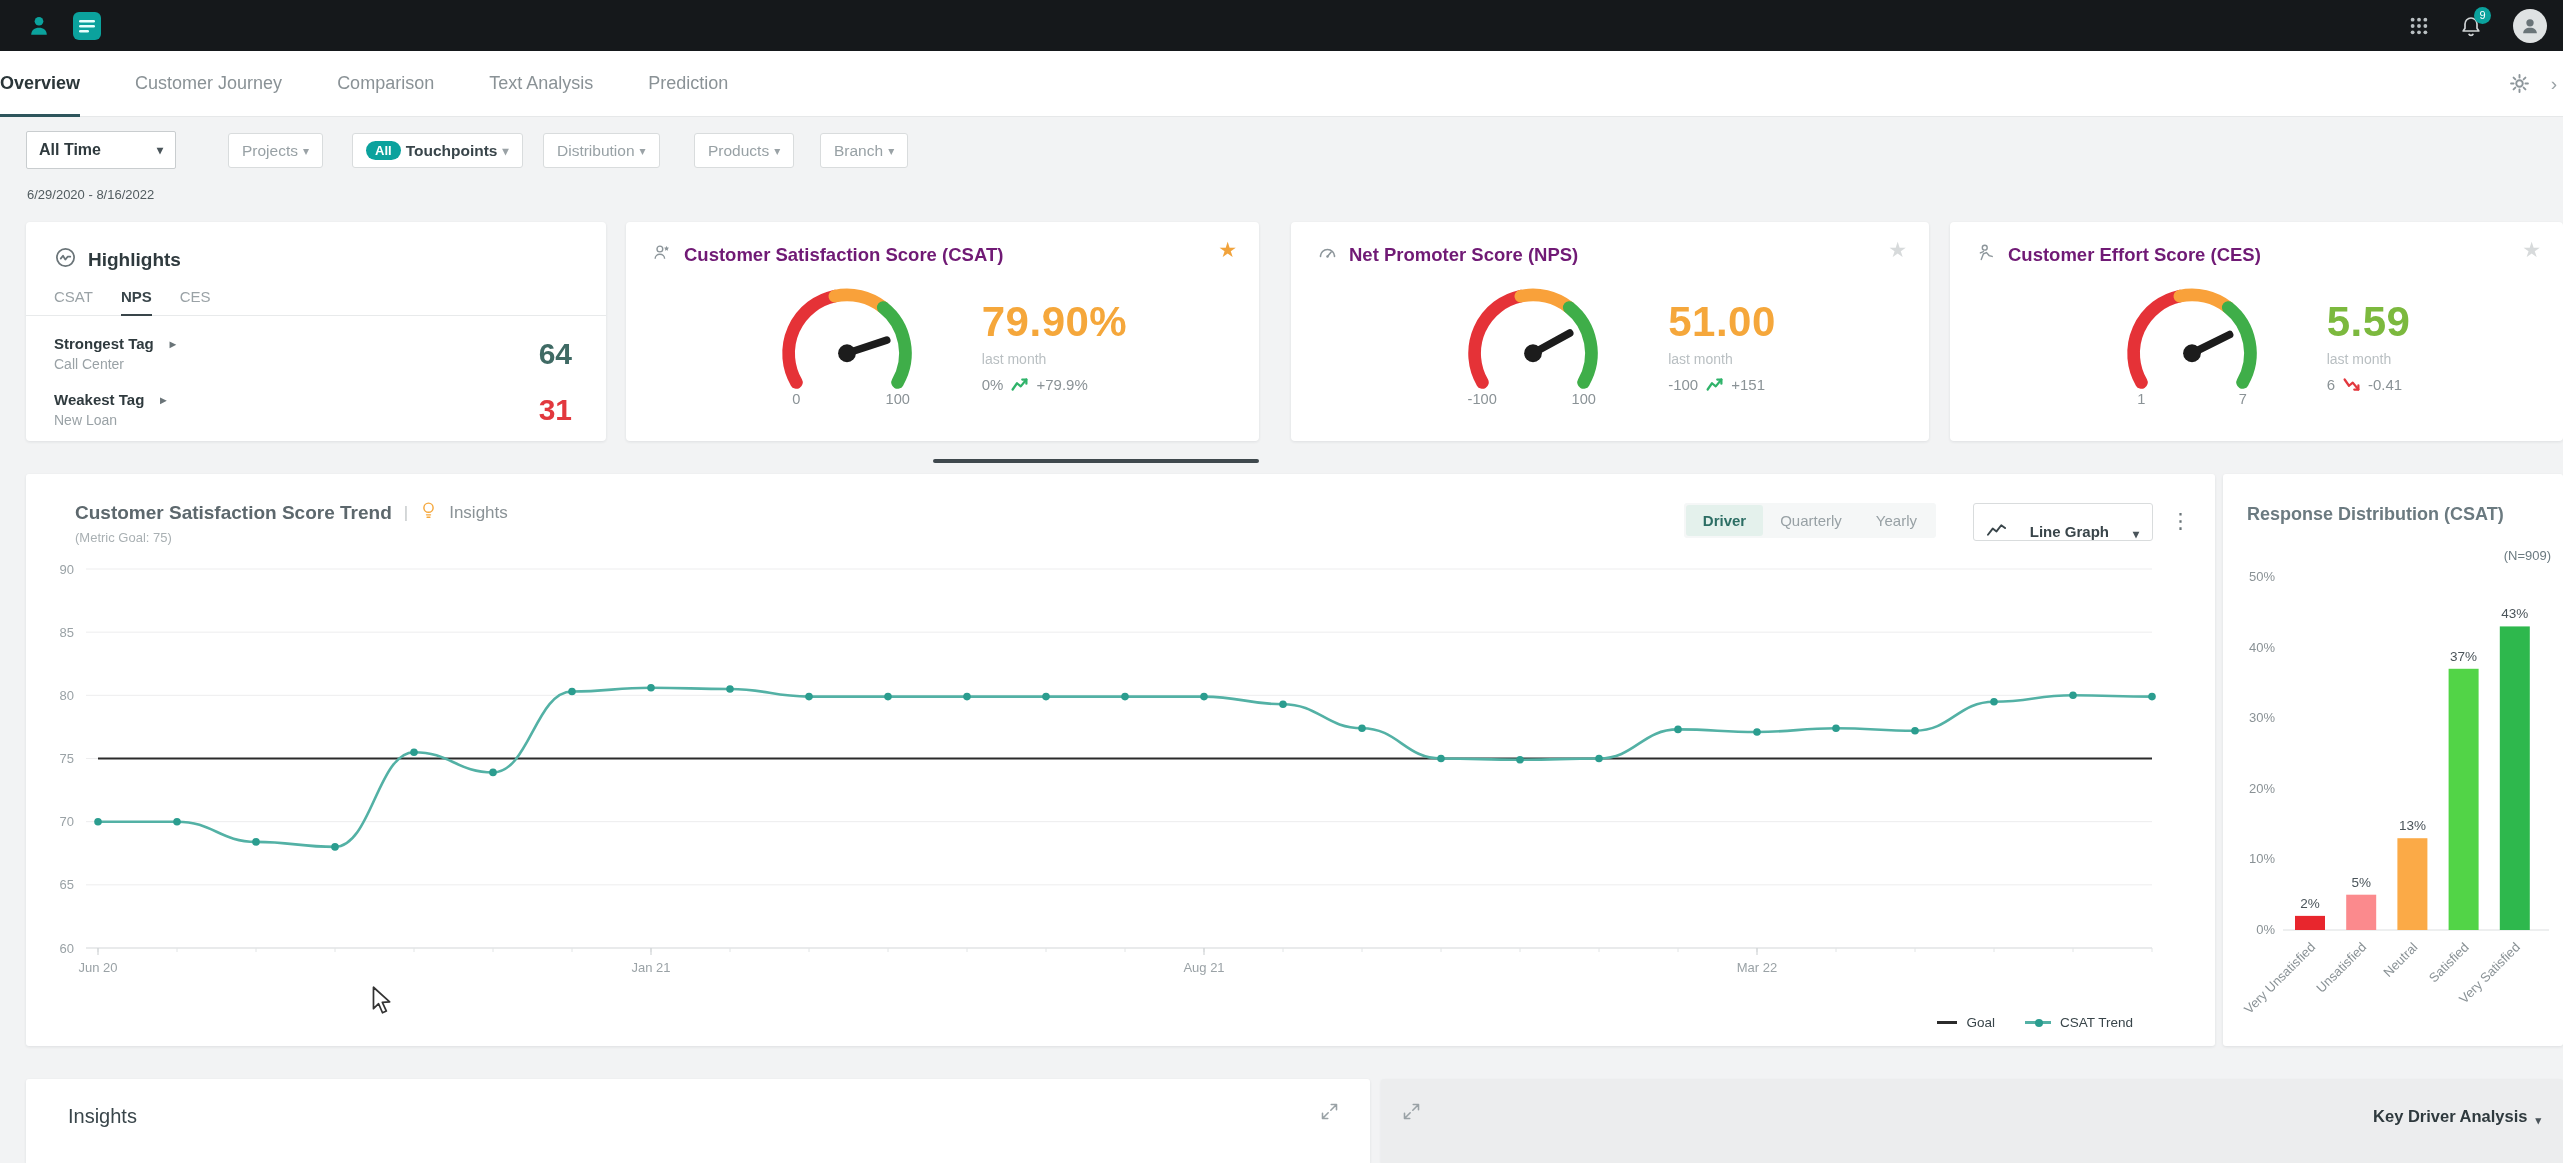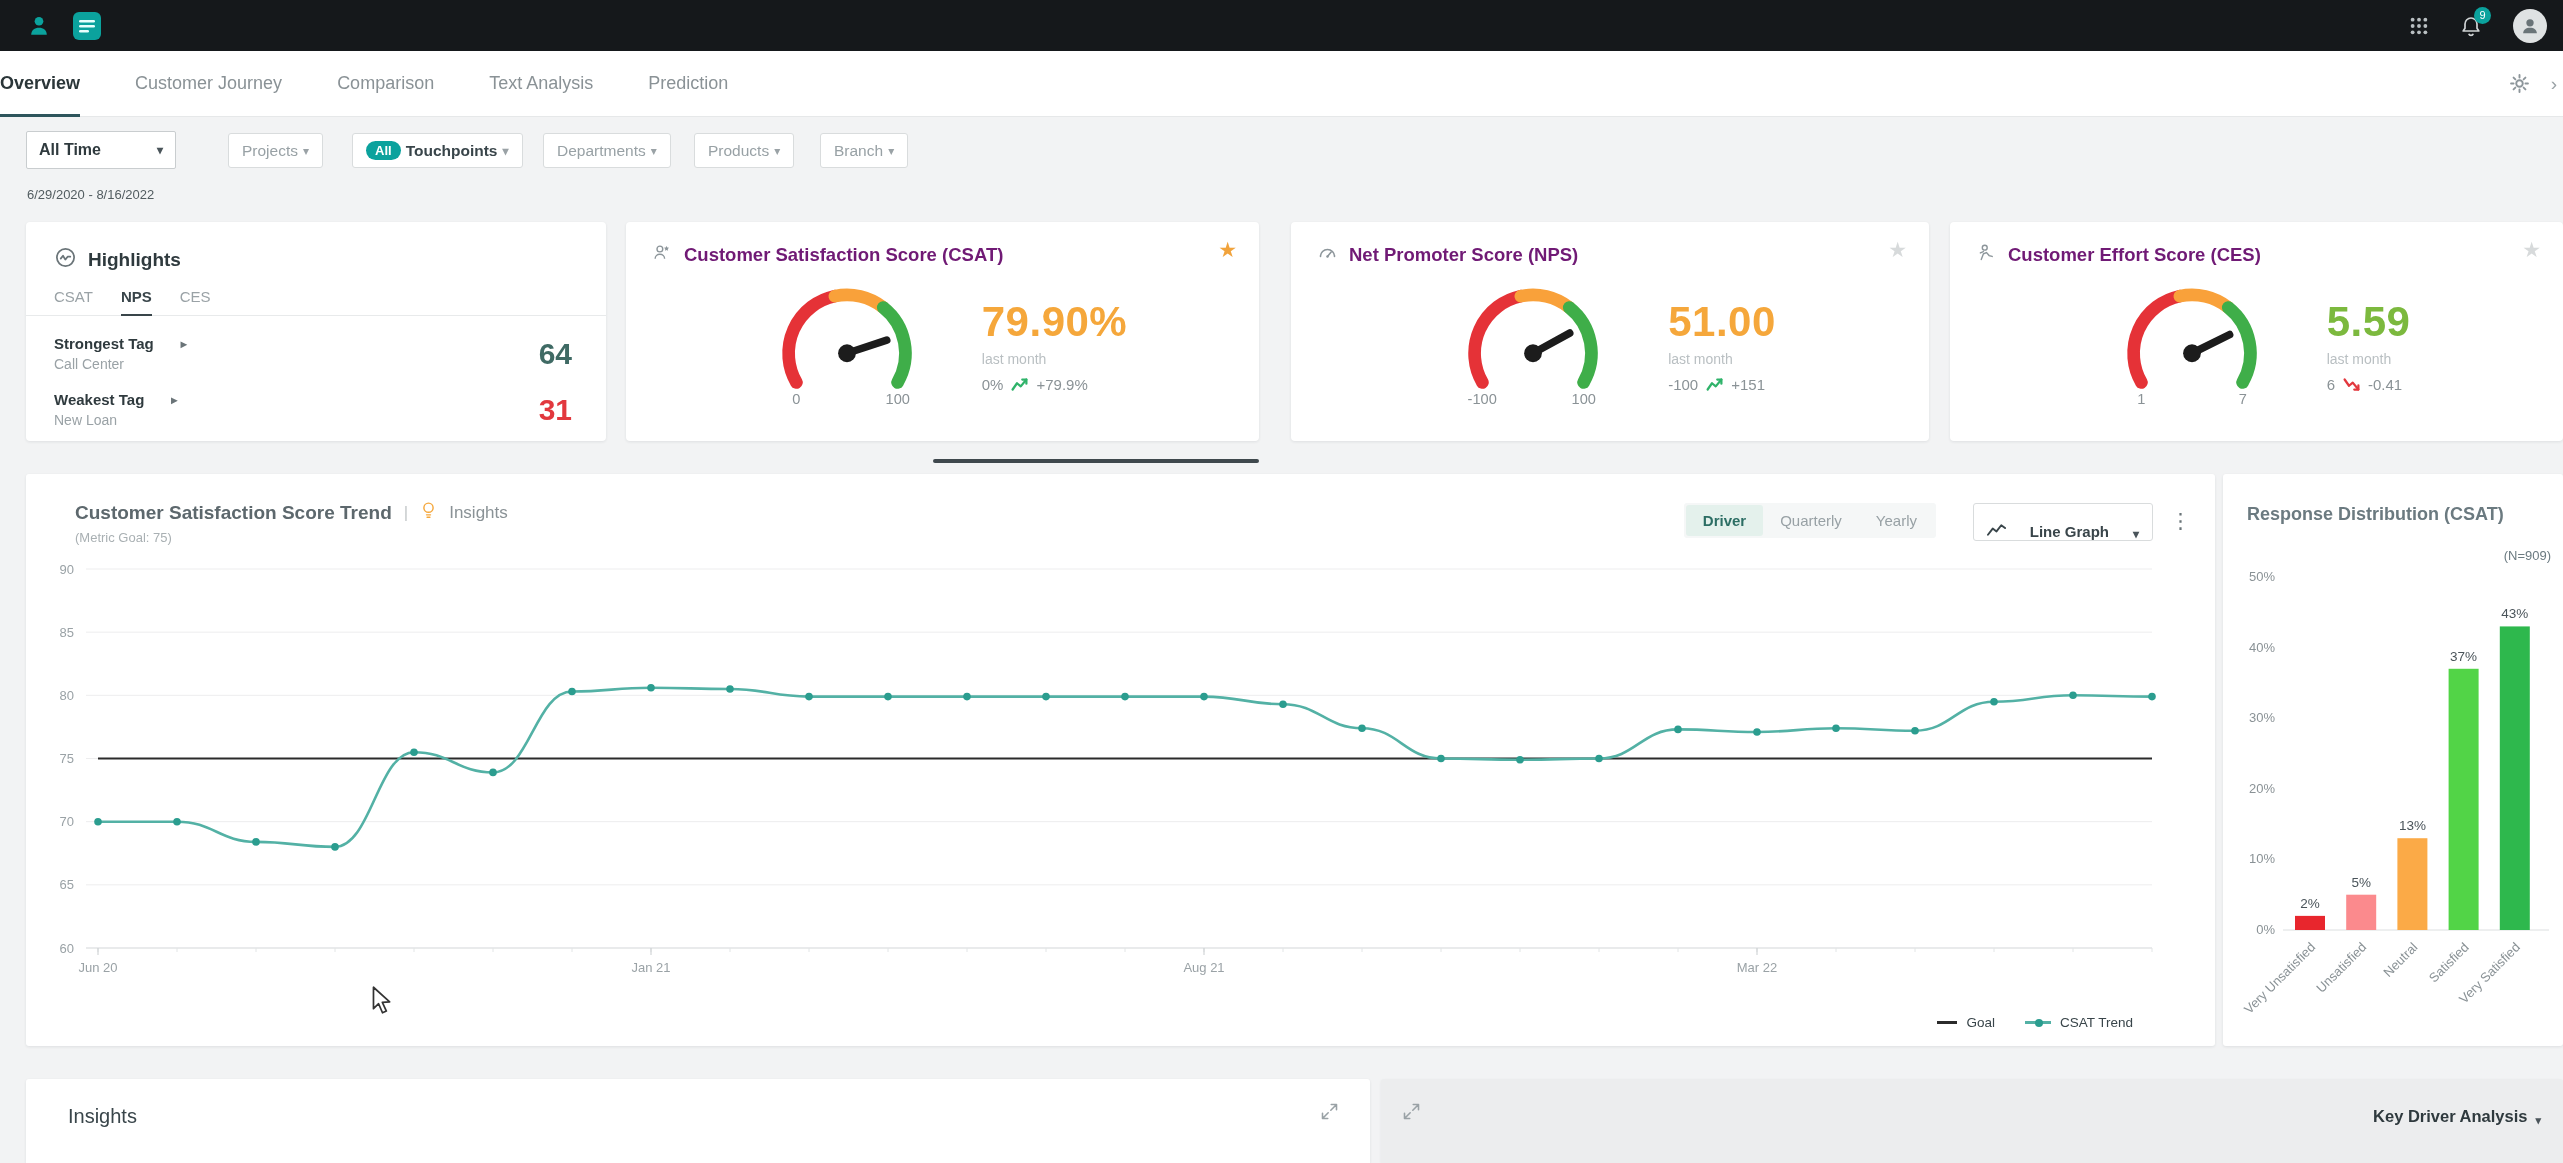--- a/index.html
+++ b/index.html
@@ -55,21 +55,21 @@
     box-shadow:0 1px 3px rgba(25,35,45,.09)}
   #card-highlights{left:26px;width:580px;padding:24px 28px 0}
   #card-csat{left:626px;width:633px}
   #card-nps{left:1291px;width:638px}
   #card-ces{left:1950px;width:613px}
   .hl-head{display:flex;align-items:center;gap:11px;font-size:19px;font-weight:700;color:#2f3a3e}
   .hl-tabs{display:flex;gap:28px;margin:14px -28px 0;padding:0 28px;border-bottom:1px solid #e8eaeb}
   .hl-tab{font-size:15px;color:#9aa2a6;padding-bottom:9px;cursor:pointer}
   .hl-tab.active{color:#39454a;font-weight:700;border-bottom:2px solid #39454a;margin-bottom:-1px}
   .hl-row{display:flex;align-items:center;margin-top:19px;cursor:pointer}
-  .hl-label-line{display:flex;align-items:center;gap:27px;font-size:15px;font-weight:700;color:#2f3a3e}
+  .hl-label-line{display:flex;align-items:center;gap:16px;font-size:15px;font-weight:700;color:#2f3a3e}
   .hl-arrow{color:#6a7478;font-size:12px}
   .hl-sub{font-size:14px;color:#9aa2a6;margin-top:4px}
   .hl-value{margin-left:auto;font-size:30px;font-weight:600;padding-right:6px}
 
   .score-card{padding:20px 26px}
   .score-head{display:flex;align-items:center;gap:11px;font-size:18.5px;color:#701a75;font-weight:600;padding-right:40px}
   .card-star{position:absolute;top:16px;right:22px;font-size:21px;color:#d7dadb;cursor:pointer}
   .card-star.starred{color:#f1a33c}
   .score-body{display:flex;align-items:center;justify-content:center;gap:46px;margin-top:4px}
   .gauge-svg{width:178px;height:146px}
@@ -194,21 +194,21 @@
     <div class="fctl pill-btn" id="f-projects">
       <span>Projects</span>
       <span class="caret">▾</span>
     </div>
     <div class="fctl pill-btn" id="f-touchpoints">
       <span class="all-pill">All</span>
       <span>Touchpoints</span>
       <span class="caret">▾</span>
     </div>
     <div class="fctl pill-btn" id="f-departments">
-      <span>Departments</span>
+      <span>Distribution</span>
       <span class="caret">▾</span>
     </div>
     <div class="fctl pill-btn" id="f-products">
       <span>Products</span>
       <span class="caret">▾</span>
     </div>
     <div class="fctl pill-btn" id="f-branch">
       <span>Branch</span>
       <span class="caret">▾</span>
     </div>

